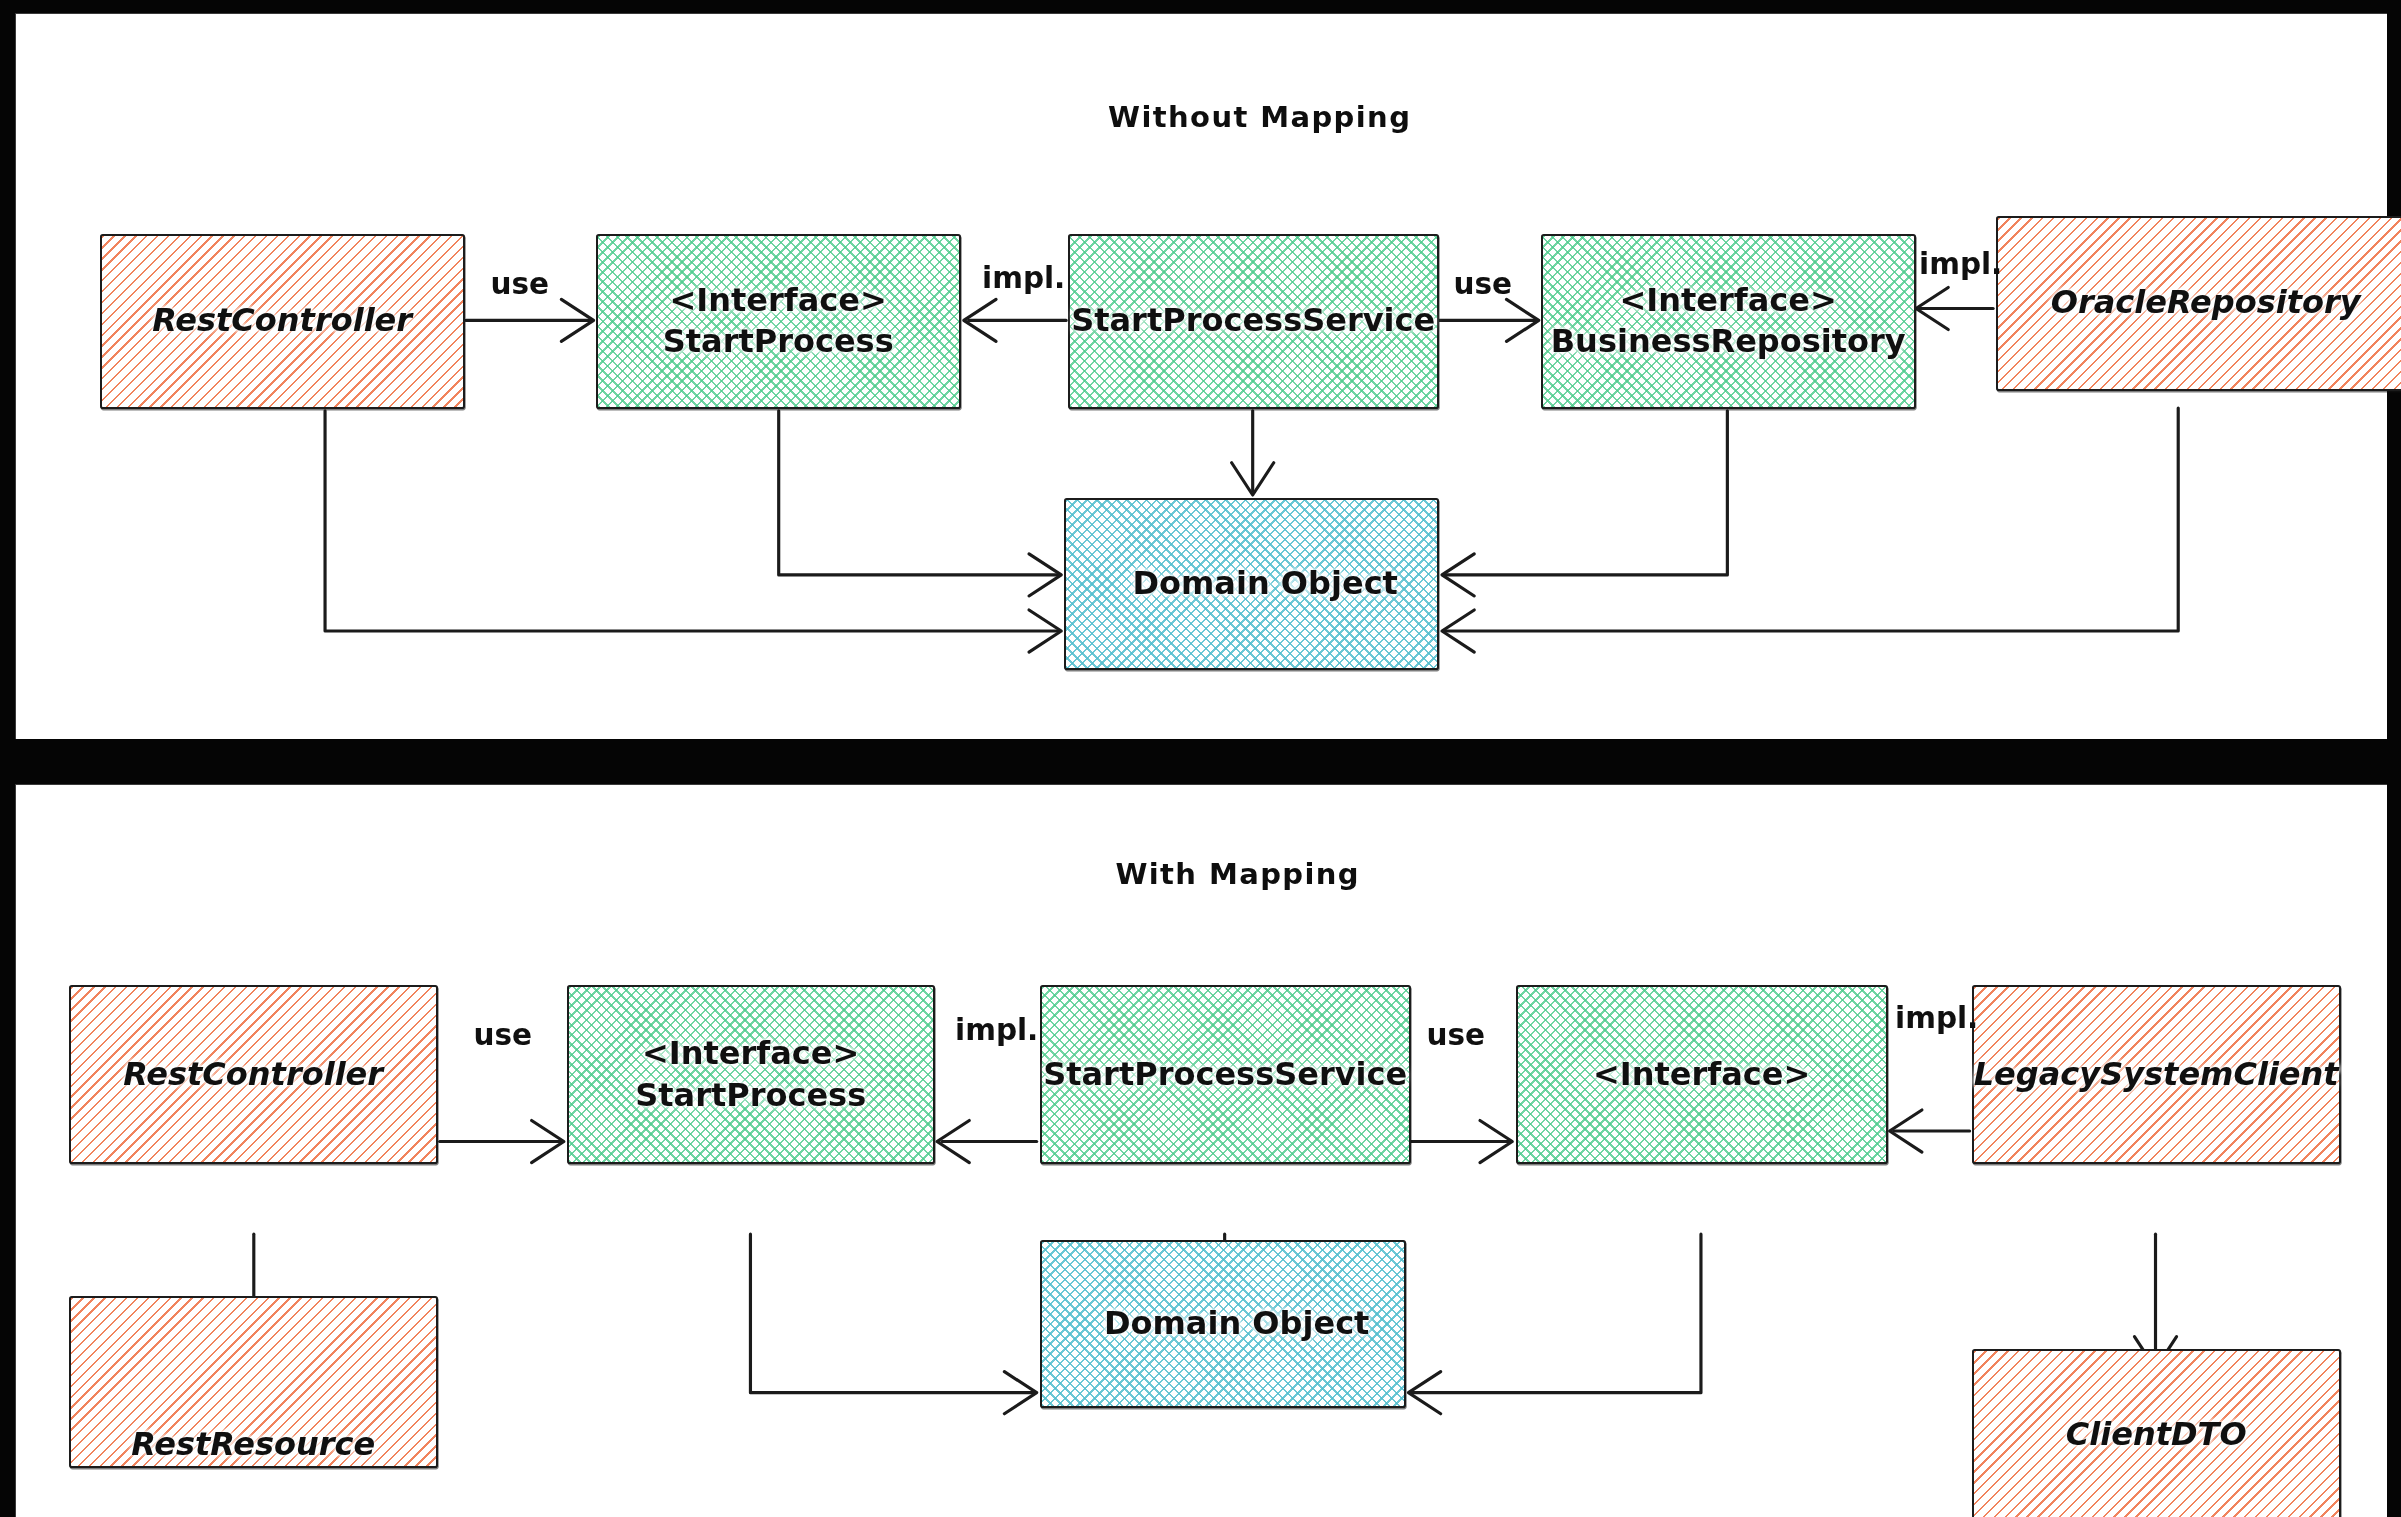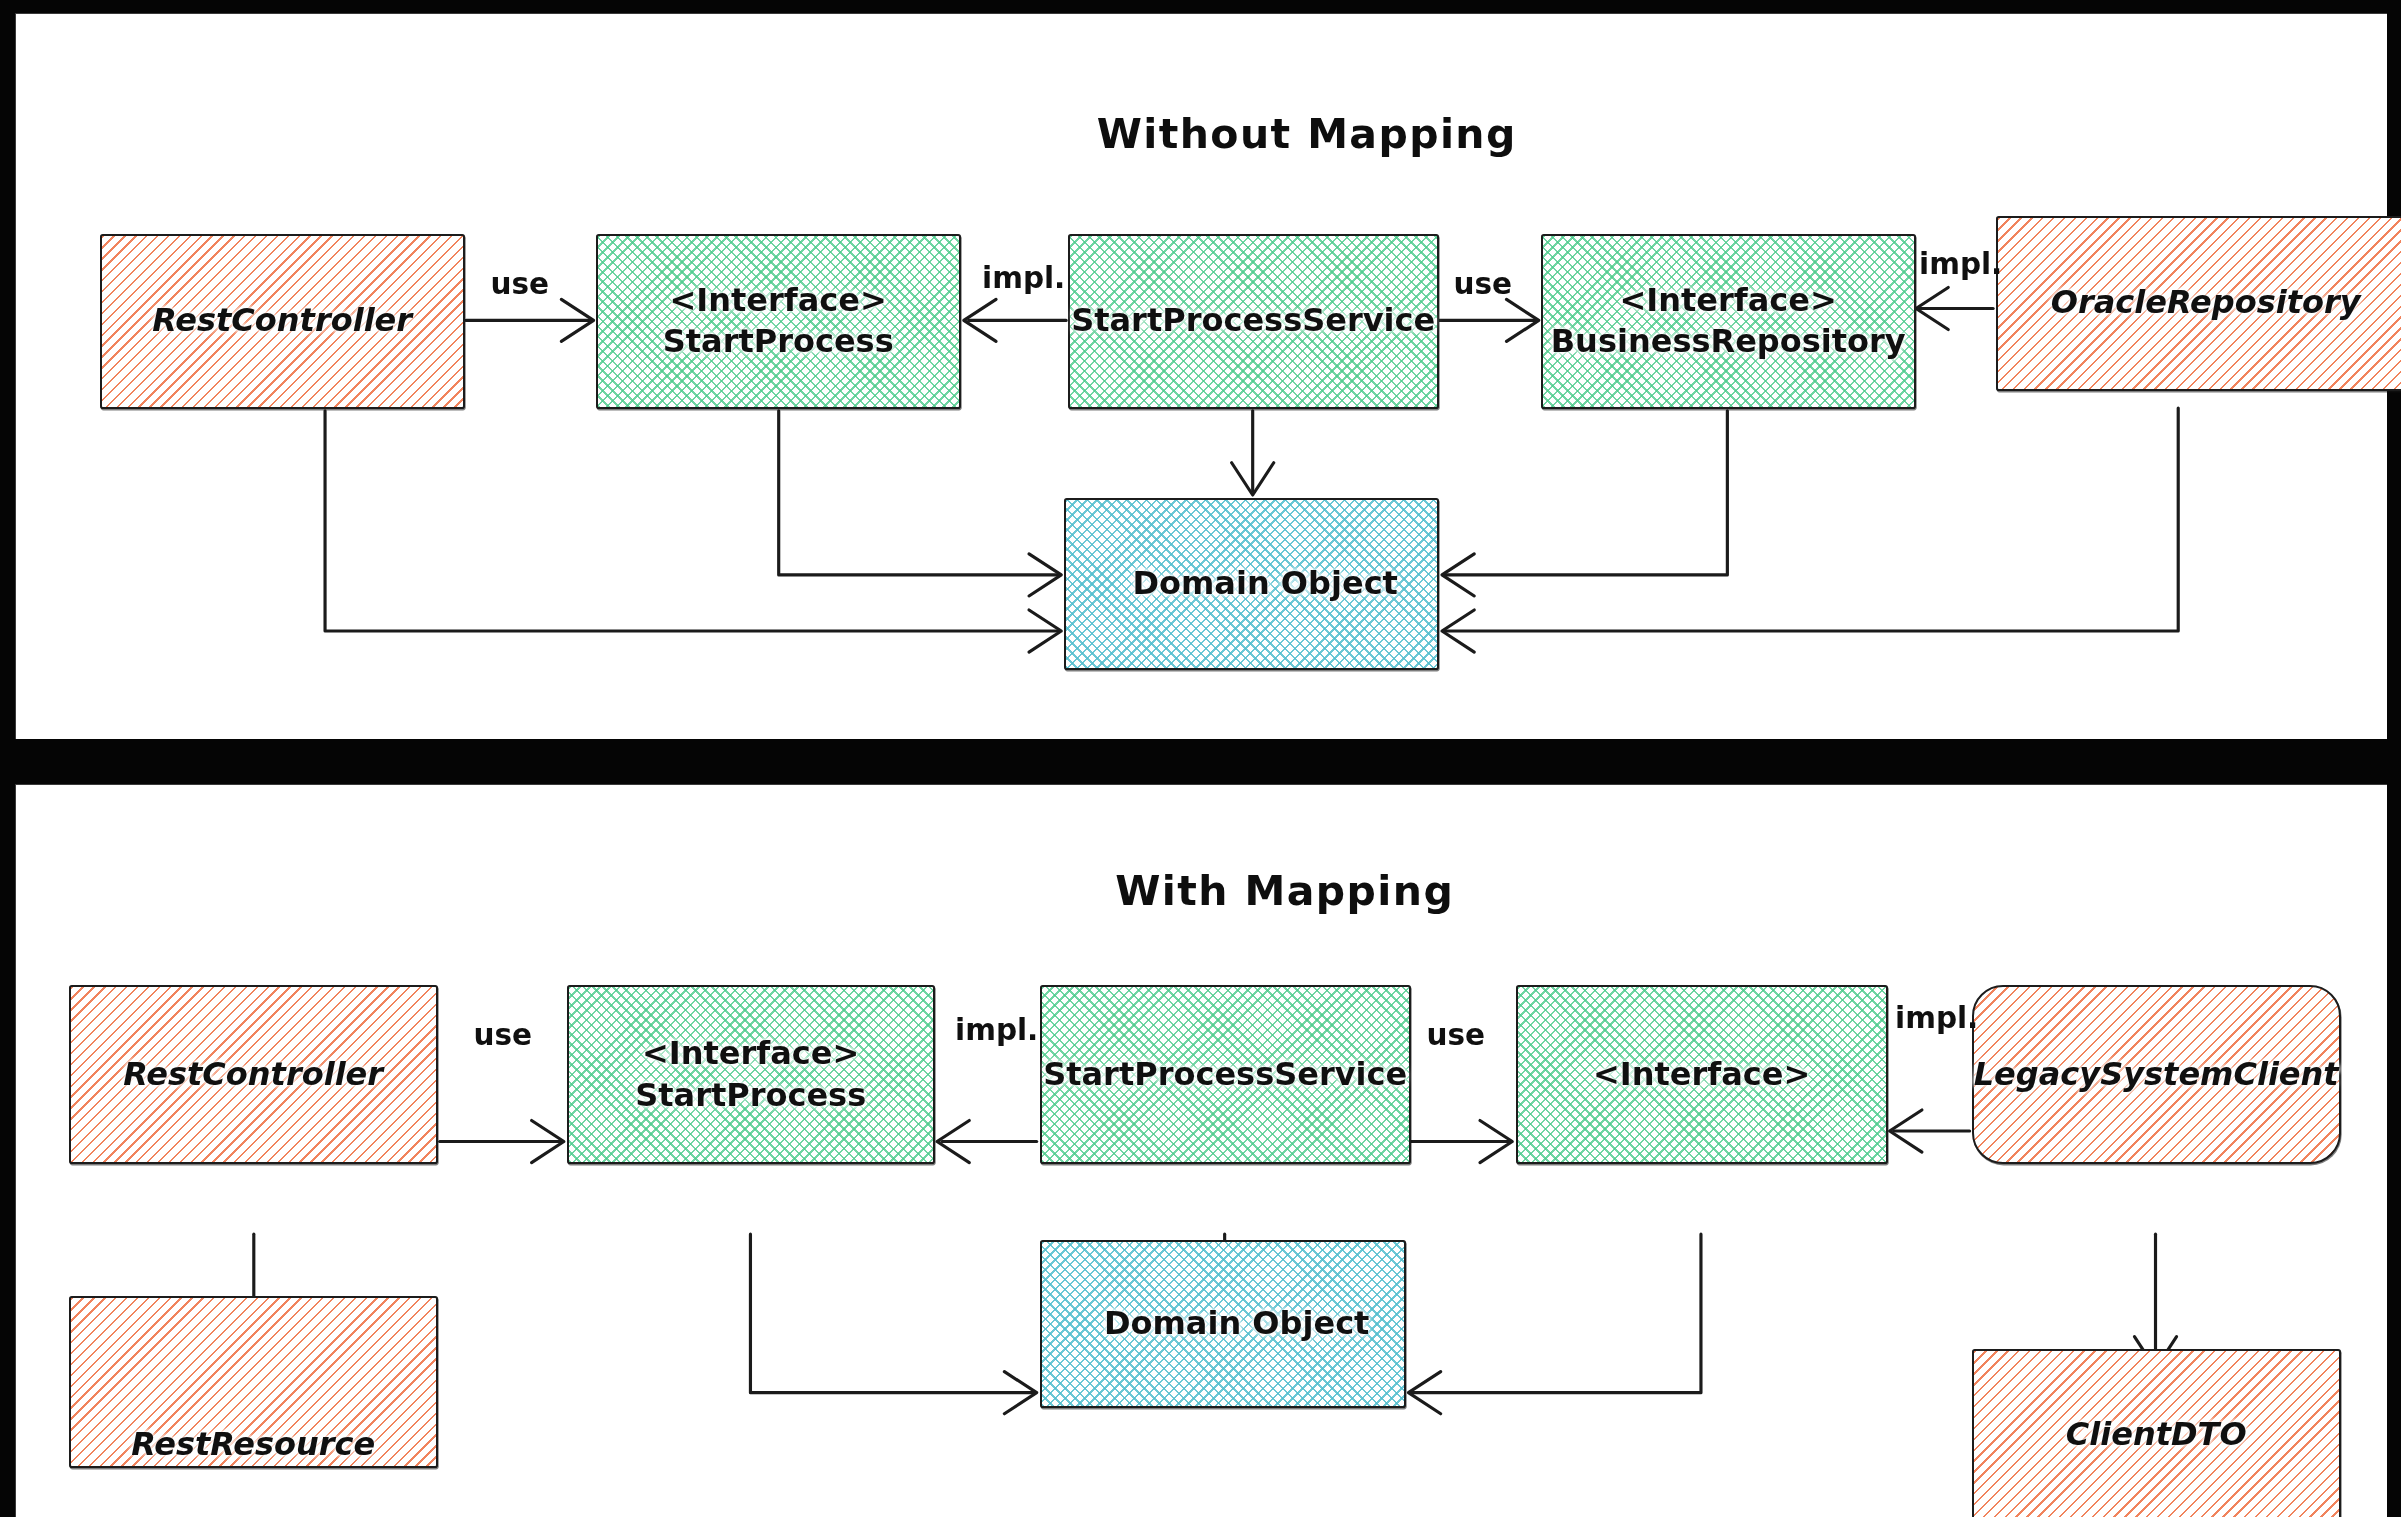--- a/index.html
+++ b/index.html
@@ -5,21 +5,21 @@
   html,body{margin:0;padding:0;background:#000;}
   .stage{
     position:relative;width:2401px;height:1517px;background:#050505;overflow:hidden;
     font-family:"DejaVu Sans","Liberation Sans",sans-serif;color:#141414;
   }
   .panel{position:absolute;left:14.7px;width:2372px;background:#fff;border-top:1.4px solid #3a3a3a;border-left:1.4px solid #3a3a3a;box-sizing:border-box;}
   .panel-top{top:12.6px;height:726px;}
   .panel-bottom{top:784px;height:860px;}
   .panel-title{
     position:absolute;transform:translateX(-50%);
-    font-size:41px;font-weight:700;letter-spacing:1.4px;color:#0e0e0e;white-space:nowrap;margin-left:47px;
+    font-size:29px;font-weight:700;letter-spacing:1.4px;color:#0e0e0e;white-space:nowrap;
   }
   .box{
     position:absolute;display:flex;flex-direction:column;align-items:center;justify-content:center;
     border:2.1px solid #1c1c1c;border-radius:2.8px;background-color:#fff;box-sizing:border-box;
     box-shadow:0.7px 1.4px 0 rgba(20,20,20,.55);
   }
   .box .lbl{
     font-size:32px;font-weight:700;color:#101010;text-align:center;line-height:1.3;white-space:nowrap;
     text-shadow:0 0 4.9px #fff,0 0 4.9px #fff,0 0 8.4px #fff;
   }
@@ -151,21 +151,21 @@
     </div>
 
     <div class="box fill-green" style="left:1024px;top:200px;width:371px;height:179px;">
       <span class="lbl">StartProcessService</span>
     </div>
 
     <div class="box fill-green" style="left:1500px;top:200px;width:372px;height:179px;">
       <span class="lbl">&lt;Interface&gt;</span>
     </div>
 
-    <div class="box fill-salmon" style="left:1956px;top:200px;width:369px;height:179px;border-radius:31px;">
+    <div class="box fill-salmon" style="left:1956px;top:200px;width:369px;height:179px;">
       <span class="lbl">LegacySystemClient</span>
     </div>
 
     <div class="box fill-salmon" style="left:53px;top:511px;width:369px;height:172px;justify-content:flex-end;">
       <span class="lbl">RestResource</span>
     </div>
 
     <div class="box fill-cyan" style="left:1024px;top:455px;width:366px;height:168px;">
       <span class="lbl">Domain Object</span>
     </div>

